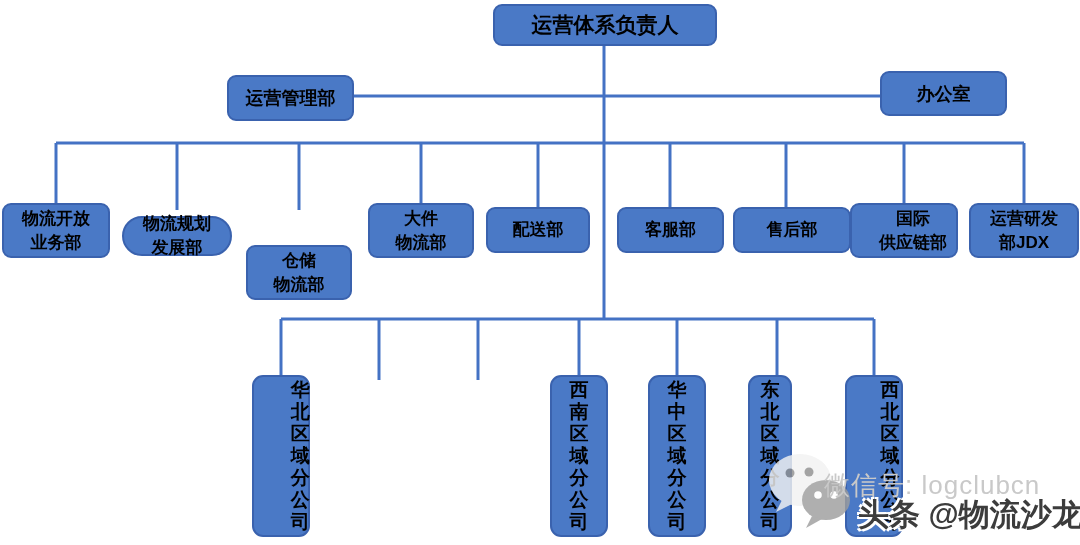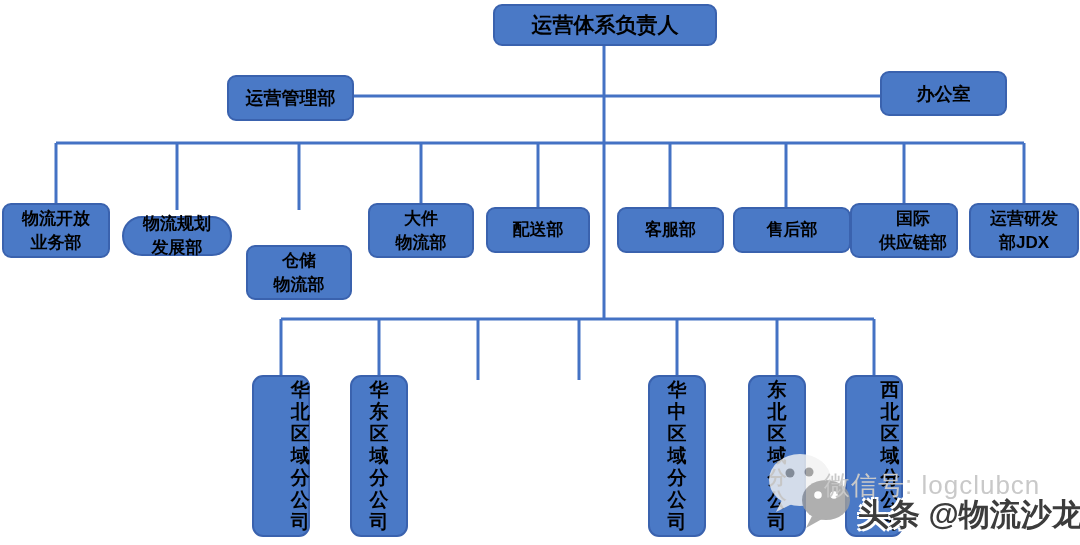--- a/index.html
+++ b/index.html
@@ -32,21 +32,21 @@
   .n-d5 { left:486px; top:207px; width:104px; height:46px; }
   .n-d6 { left:617px; top:207px; width:107px; height:46px; }
   .n-d7 { left:733px; top:207px; width:118px; height:46px; }
   .n-d8 { left:850px; top:203px; width:108px; height:55px;padding-left:18px; }
   .n-d9 { left:969px; top:203px; width:110px; height:55px; }
   .n-r1 { left:252px; top:375px; width:58px; height:162px;padding-left:36px; }
   .n-r2 { left:350px; top:375px; width:58px; height:162px; }
   .n-r3 { left:449px; top:375px; width:58px; height:162px; }
   .n-r4 { left:550px; top:375px; width:58px; height:162px; }
   .n-r5 { left:648px; top:375px; width:58px; height:162px; }
-  .n-r6 { left:748px; top:375px; width:58px; height:162px;justify-content:center; }
+  .n-r6 { left:748px; top:375px; width:44px; height:162px;justify-content:center; }
   .n-r7 { left:845px; top:375px; width:58px; height:162px;padding-left:32px; }
   
   .wm-icon { position:absolute; left:760px; top:450px; width:104px; height:80px;
              z-index:3; opacity:0.82; }
   .wm-wechat {
     position:absolute; left:824px; top:468px; z-index:3;
     font-size:26px; color:#c9c9c9; letter-spacing:1px; white-space:nowrap;
   }
   .wm-toutiao {
     position:absolute; left:858px; top:494px; z-index:4;
@@ -127,22 +127,22 @@
     <div>供应链部</div>
   </div>
   <div class="node dept n-d9">
     <div>运营研发</div>
     <div>部JDX</div>
   </div>
 
   <div class="node region n-r1">
     <span class="vlabel">华北区域分公司</span>
   </div>
-  <div class="node region n-r2">
-    <span class="vlabel">华东区域分公司</span>
+  <div class="node region n-r4">
+    <span class="vlabel">西南区域分公司</span>
   </div>
   <div class="node region n-r5">
     <span class="vlabel">华中区域分公司</span>
   </div>
   <div class="node region n-r6">
     <span class="vlabel">东北区域分公司</span>
   </div>
   <div class="node region n-r7">
     <span class="vlabel">西北区域分公司</span>
   </div>

